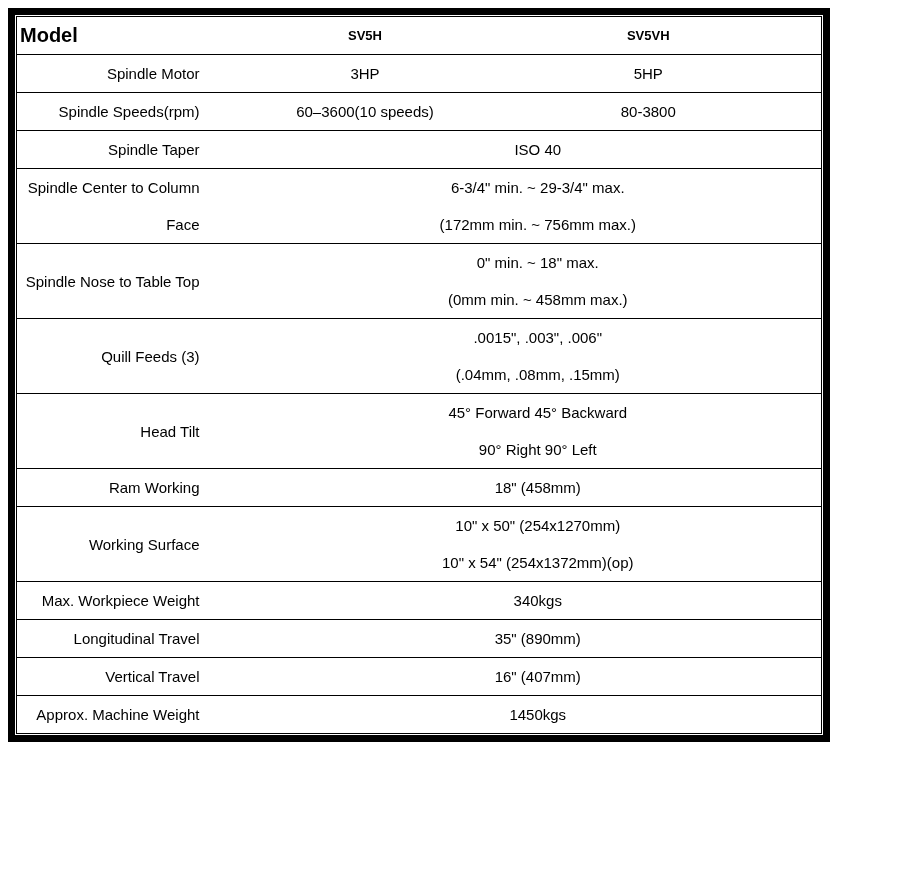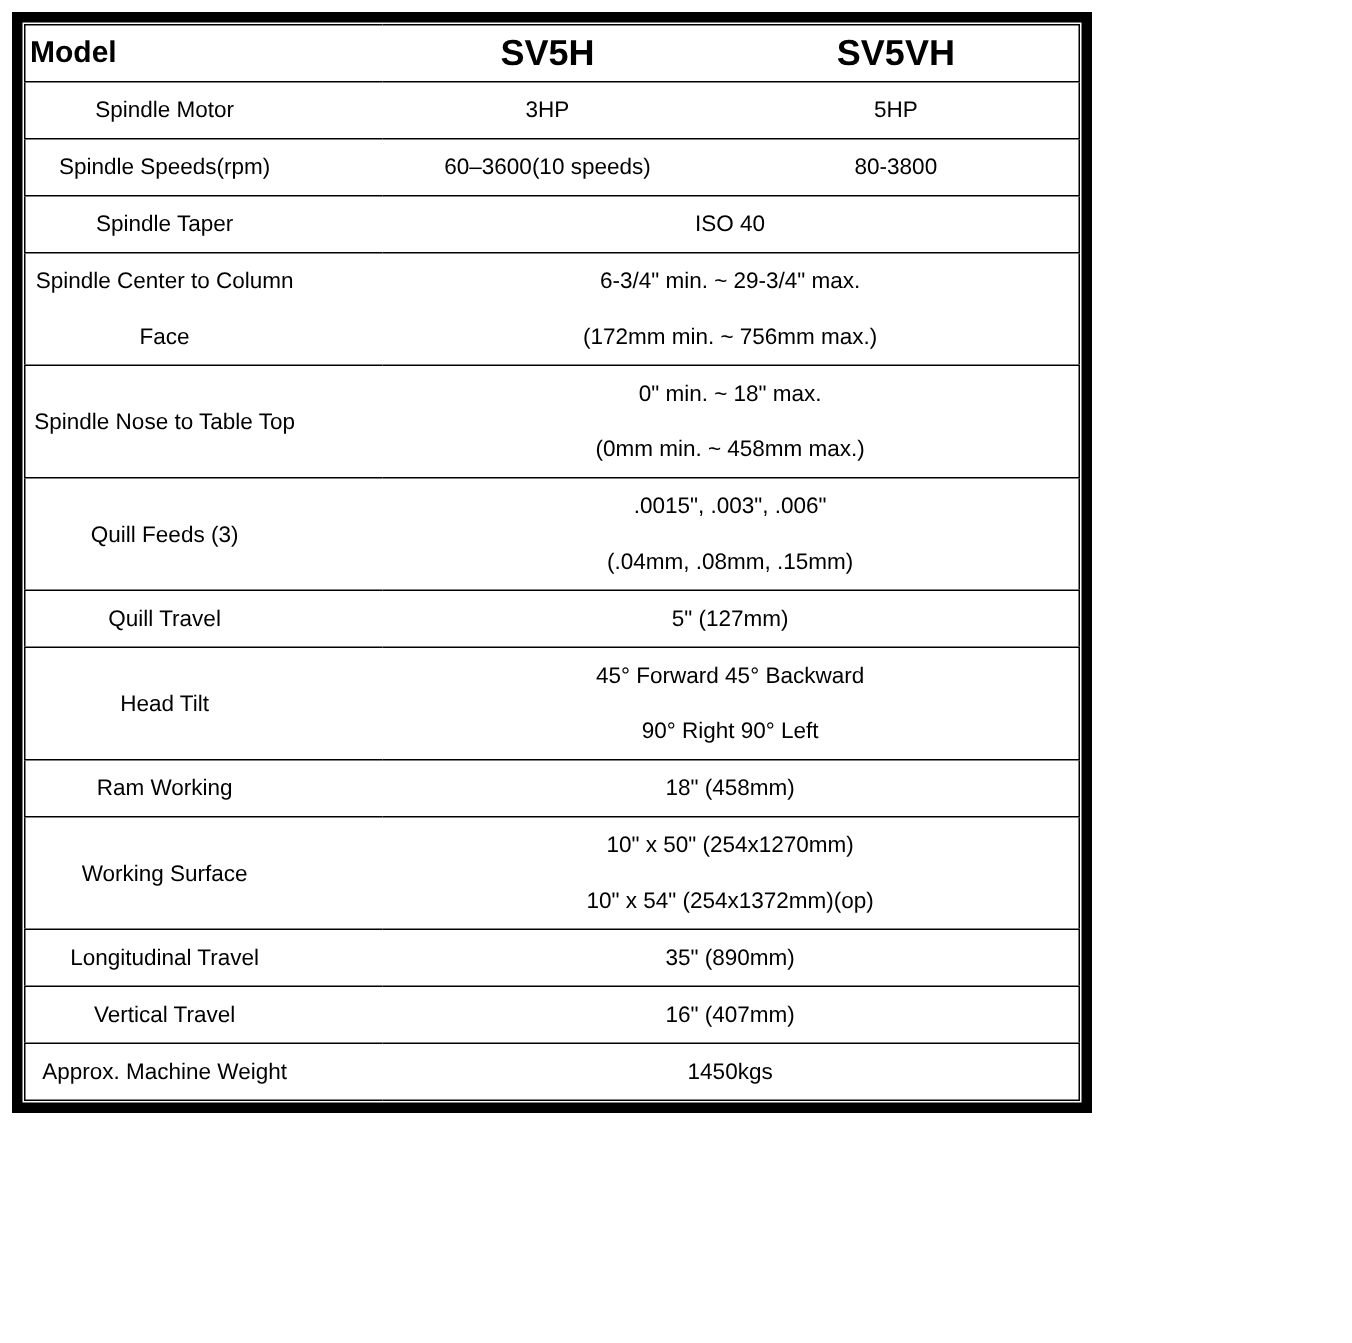--- a/index.html
+++ b/index.html
@@ -12,21 +12,21 @@
   body {
     width: 901px;
     height: 895px;
     position: relative;
     overflow: hidden;
   }
   .table-frame {
     position: absolute;
     left: 8px;
     top: 8px;
-    width: 720px;
+    width: 822px;
     box-sizing: border-box;
     border: 7px solid #000000;
     padding: 1px;
     background: #ffffff;
   }
   table.spec-table {
     width: 100%;
     border-collapse: collapse;
     table-layout: fixed;
     border: 1px solid #000000;
@@ -46,26 +46,26 @@
   th.hdr-model {
     text-align: left;
     font-size: 20px;
     font-weight: bold;
     padding-left: 3px;
     line-height: 37px;
     white-space: nowrap;
   }
   th.hdr-col {
     text-align: center;
-    font-size: 24px;
+    font-size: 13px;
     font-weight: bold;
     line-height: 37px;
   }
   td.row-label {
-    text-align: center;
+    text-align: right;
     padding-left: 3px;
     padding-right: 55px;
     line-height: 37px;
   }
   td.row-value { text-align: center; }
   .value-line {
     line-height: 37px;
     text-align: center;
     white-space: nowrap;
   }
@@ -126,44 +126,44 @@
             <div class="value-line">(0mm min. ~ 458mm max.)</div>
           </td>
         </tr>
         <tr class="row-tall">
           <td class="row-label">Quill Feeds (3)</td>
           <td class="row-value" colspan="2">
             <div class="value-line">.0015", .003", .006"</div>
             <div class="value-line">(.04mm, .08mm, .15mm)</div>
           </td>
         </tr>
-        <tr class="row-single">
-          <td class="row-label">Quill Travel</td>
-          <td class="row-value" colspan="2">
-            <div class="value-line">5" (127mm)</div>
-          </td>
-        </tr>
         <tr class="row-tall">
           <td class="row-label">Head Tilt</td>
           <td class="row-value" colspan="2">
             <div class="value-line">45° Forward 45° Backward</div>
             <div class="value-line">90° Right 90° Left</div>
           </td>
         </tr>
         <tr class="row-single">
           <td class="row-label">Ram Working</td>
           <td class="row-value" colspan="2">
             <div class="value-line">18" (458mm)</div>
           </td>
         </tr>
         <tr class="row-tall">
           <td class="row-label">Working Surface</td>
           <td class="row-value" colspan="2">
             <div class="value-line">10" x 50" (254x1270mm)</div>
             <div class="value-line">10" x 54" (254x1372mm)(op)</div>
+          </td>
+        </tr>
+        <tr class="row-single">
+          <td class="row-label">Max. Workpiece Weight</td>
+          <td class="row-value" colspan="2">
+            <div class="value-line">340kgs</div>
           </td>
         </tr>
         <tr class="row-single">
           <td class="row-label">Longitudinal Travel</td>
           <td class="row-value" colspan="2">
             <div class="value-line">35" (890mm)</div>
           </td>
         </tr>
         <tr class="row-single">
           <td class="row-label">Vertical Travel</td>

